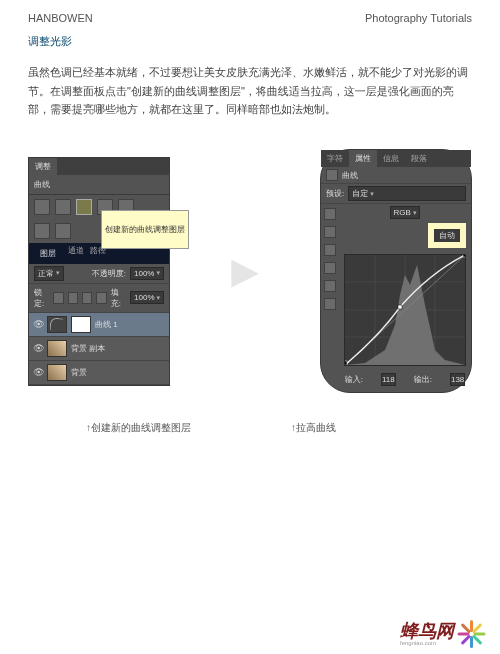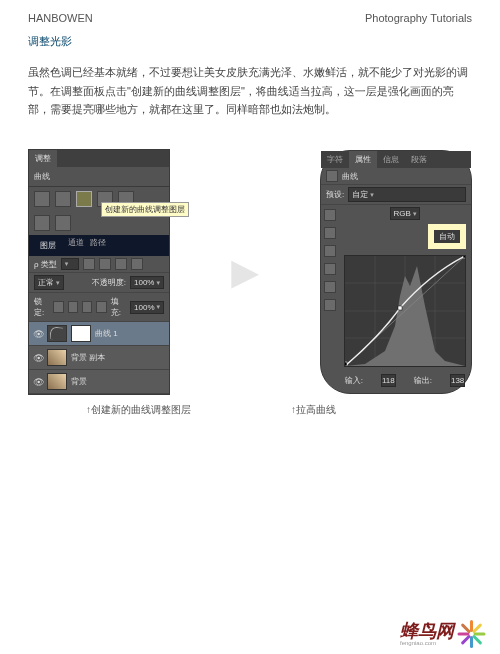--- a/index.html
+++ b/index.html
@@ -85,21 +85,21 @@
   }
   .icon-sq.hl {
     border: 1px solid #aaa;
     background: #7a7a4a;
   }
   .tooltip {
     position: absolute;
     background: #fffcc8;
     border: 1px solid #999;
     font-size: 8px;
-    padding: 1px 3px;
+    padding: 13px 3px;
     color: #333;
     white-space: nowrap;
   }
   .layers-header {
     display: flex;
     background: #0f172a;
     padding: 2px 5px;
     gap: 6px;
     font-size: 8px;
     color: #aaa;
@@ -218,21 +218,21 @@
     flex-direction: column;
     gap: 6px;
     padding: 4px 3px;
   }
   .panel-body {
     display: flex;
   }
   .caption {
     font-size: 10px;
     color: #555;
-    margin-top: 8px;
+    margin-top: 28px;
   }
   .caption-row {
     display: flex;
     padding: 0 58px;
     gap: 100px;
   }
   .logo {
     position: absolute;
     right: 14px;
     bottom: 8px;
@@ -296,28 +296,20 @@
       <div class="icon-row">
         <span class="icon-sq"></span>
         <span class="icon-sq"></span>
         <div class="tooltip" style="left:72px;top:52px;">创建新的曲线调整图层</div>
       </div>
 
       <div class="layers-header">
         <span class="tab active" style="background:transparent;">图层</span>
         <span>通道</span>
         <span>路径</span>
-      </div>
-      <div class="row">
-        <span>ρ 类型</span>
-        <span class="dropdown" style="width:10px;"></span>
-        <span class="mini-icon"></span>
-        <span class="mini-icon"></span>
-        <span class="mini-icon"></span>
-        <span class="mini-icon"></span>
       </div>
       <div class="row">
         <span class="dropdown">正常</span>
         <span style="margin-left:auto;">不透明度:</span>
         <span class="dropdown">100%</span>
       </div>
       <div class="lock-row">
         <span>锁定:</span>
         <span class="mini-icon"></span>
         <span class="mini-icon"></span>

